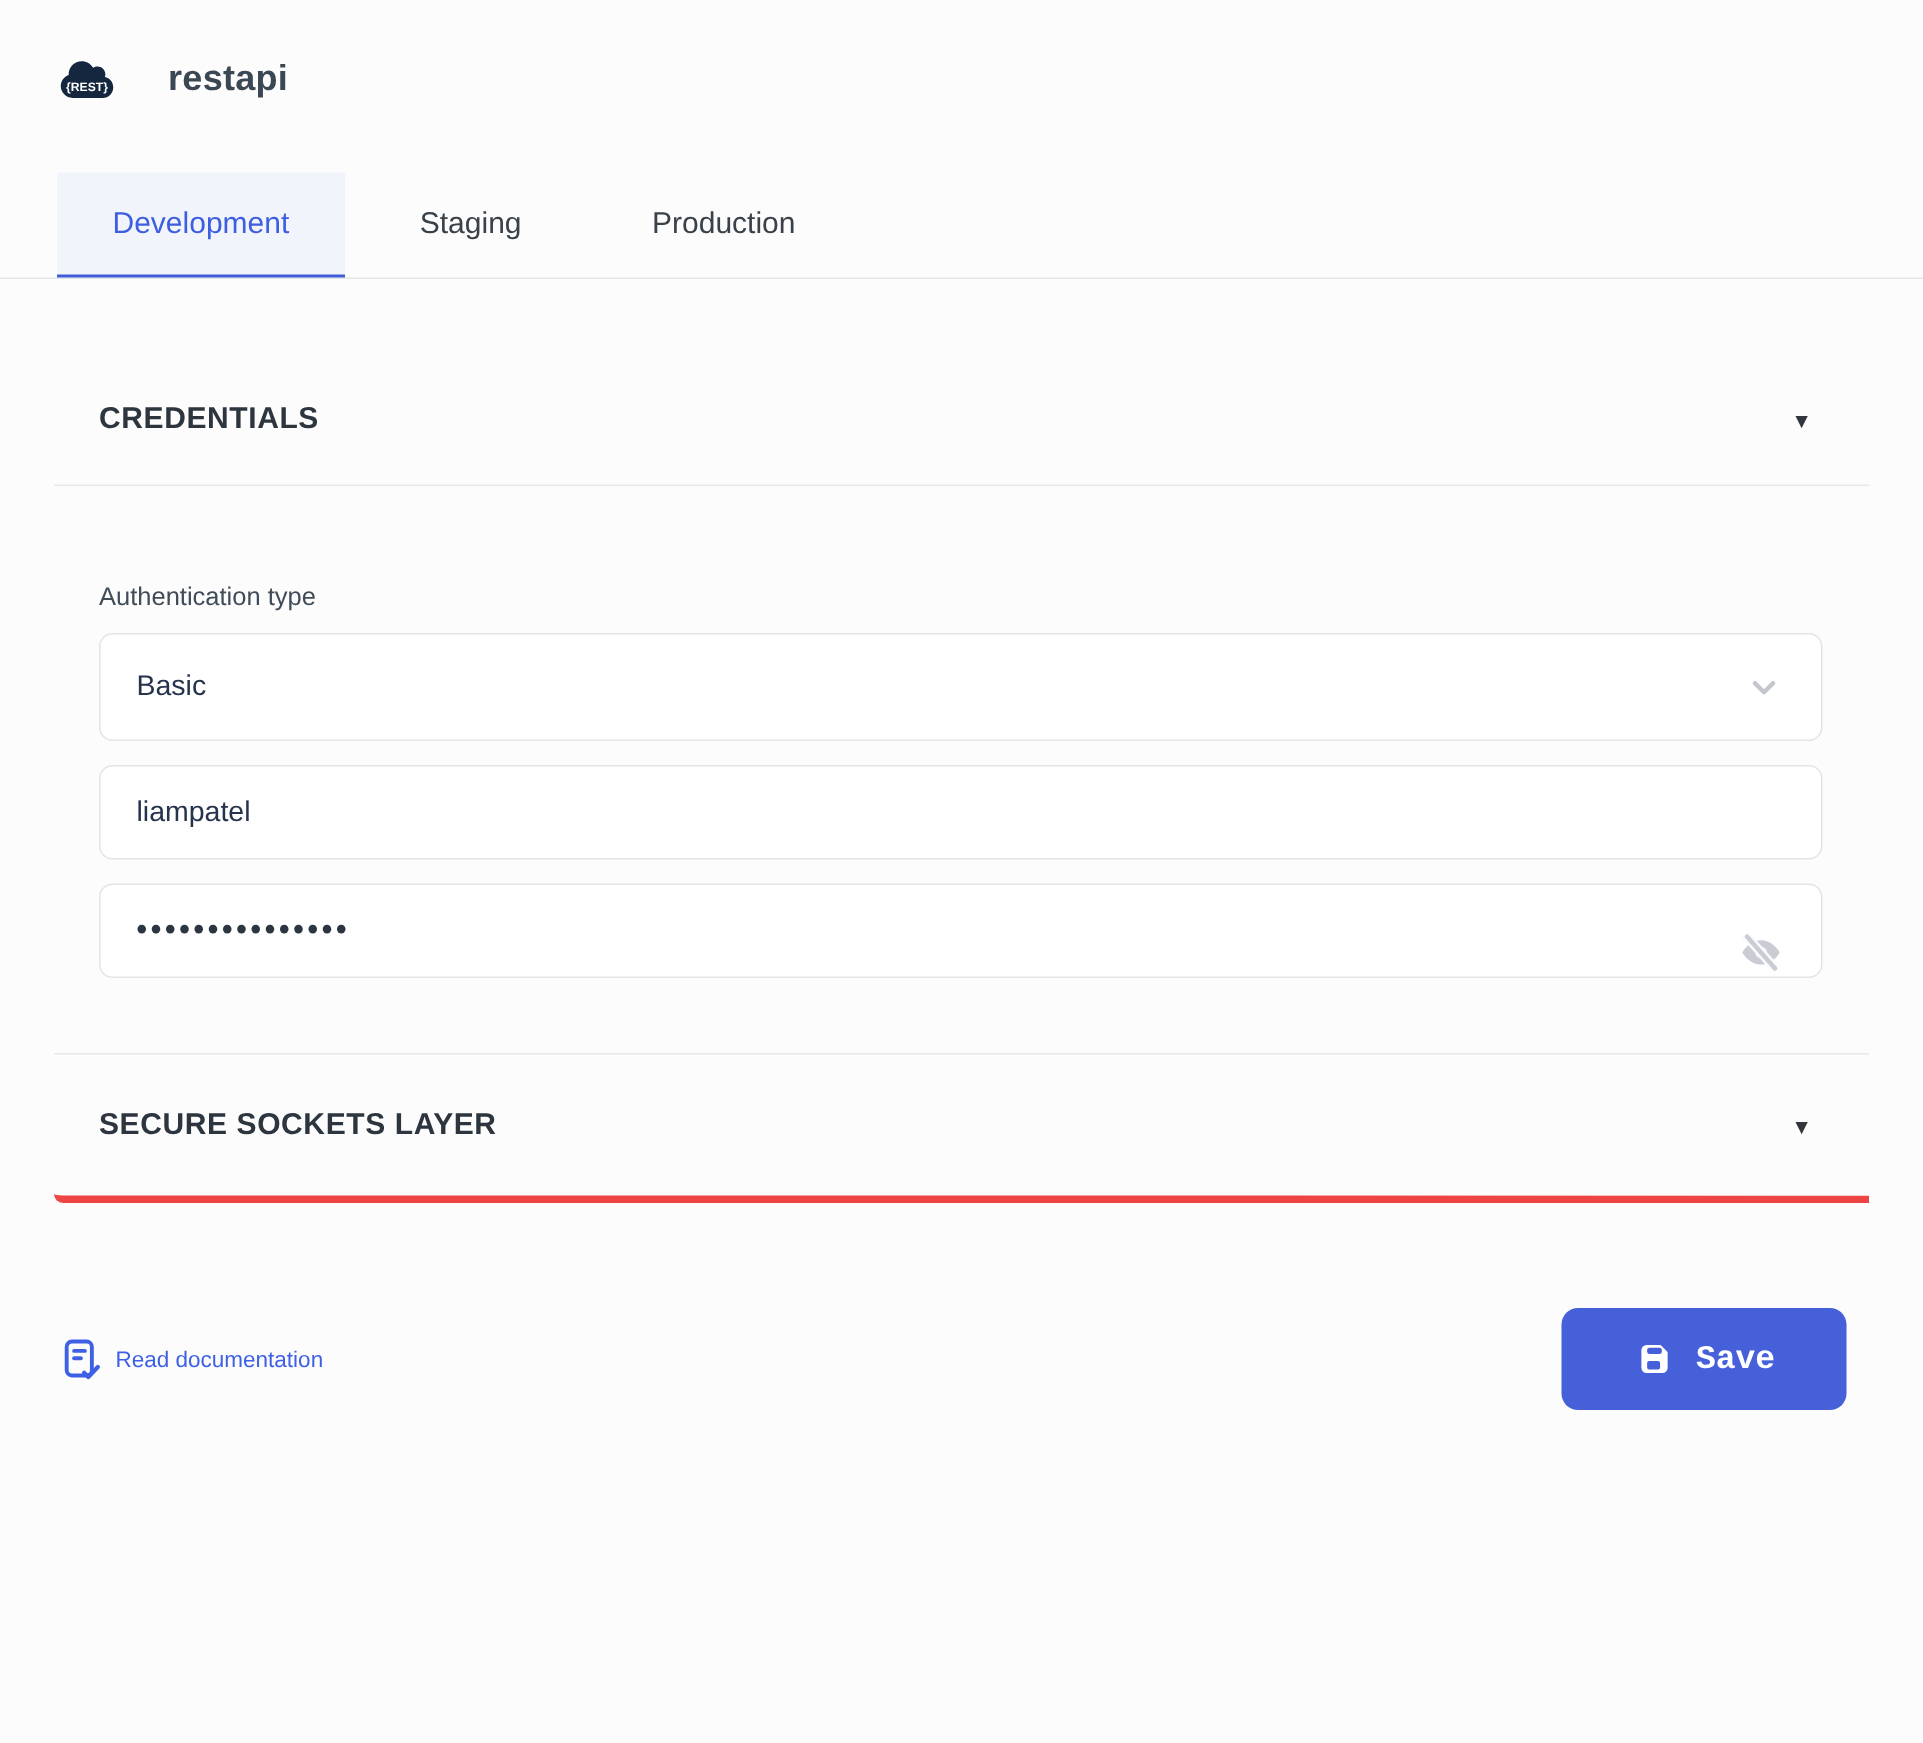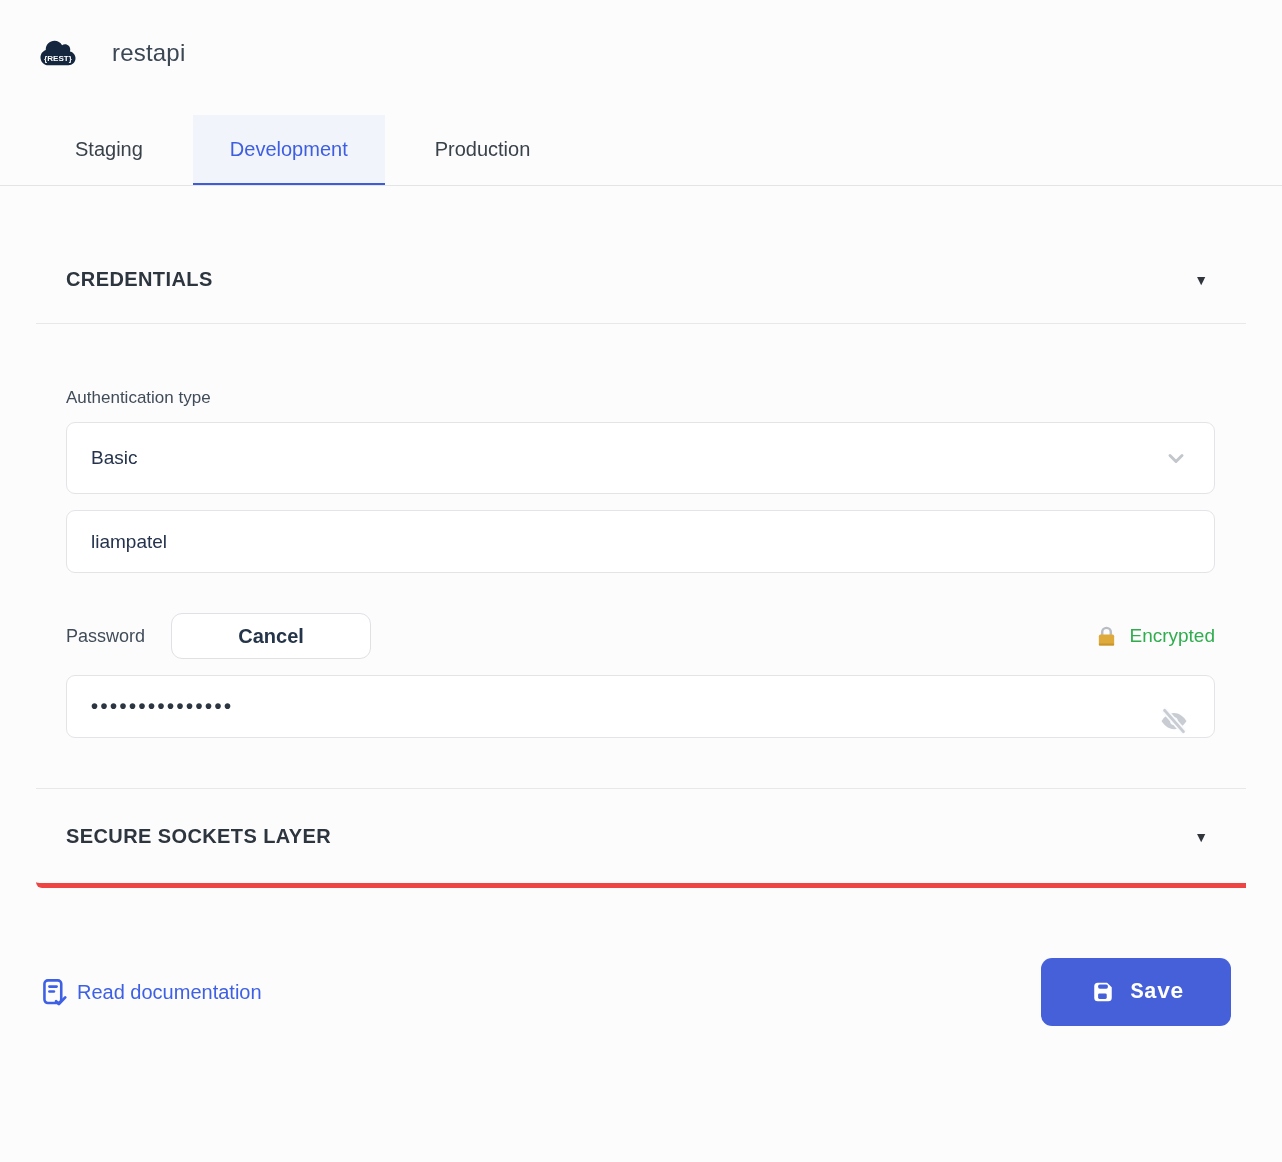--- a/index.html
+++ b/index.html
@@ -15,21 +15,21 @@
   .app-header {
     display: flex;
     align-items: center;
     padding: 36px 40px 0 40px;
     height: 70px;
   }
   .logo { width: 36px; height: 28px; flex: 0 0 auto; }
   .app-title {
     margin-left: 36px;
     font-size: 24px;
-    font-weight: 400;
+    font-weight: 700;
     color: #3c4754;
     letter-spacing: 0.2px;
   }
 
   
   .tab-bar {
     display: flex;
     align-items: stretch;
     margin-top: 45px;
     padding-left: 38px;
@@ -160,21 +160,21 @@
     display: flex;
     justify-content: space-between;
     align-items: center;
     margin-top: 70px;
     padding: 0 51px 0 42px;
   }
   .doc-link {
     display: flex;
     align-items: center;
     gap: 9px;
-    font-size: 20px;
+    font-size: 15px;
     color: #3e60e4;
     text-decoration: none;
     cursor: pointer;
   }
   .save-button {
     width: 190px;
     height: 68px;
     background: #4660d9;
     border: none;
     border-radius: 11px;
@@ -194,22 +194,22 @@
 
 <header class="app-header">
   <svg class="logo" viewBox="0 0 640 512">
     <path fill="#15263f" d="M537.6 226.6c4.1-10.7 6.4-22.4 6.4-34.6 0-53-43-96-96-96-19.7 0-38.1 6-53.3 16.2C367 64.2 315.3 32 256 32c-88.4 0-160 71.6-160 160 0 2.7.1 5.4.2 8.1C40.2 219.8 0 273.2 0 336c0 79.5 64.5 144 144 144h368c70.7 0 128-57.3 128-128 0-61.9-44-113.6-102.4-125.4z"></path>
     <text x="320" y="395" text-anchor="middle" font-family="Liberation Sans, sans-serif" font-size="148" font-weight="bold" fill="#ffffff">{REST}</text>
   </svg>
   <h1 class="app-title">restapi</h1>
 </header>
 
 <nav class="tab-bar">
+  <div class="tab active">Development</div>
   <div class="tab">Staging</div>
-  <div class="tab active">Development</div>
   <div class="tab">Production</div>
 </nav>
 
 <main class="content">
 
   <section class="section credentials">
     <div class="section-head">
       <span class="section-title">CREDENTIALS</span>
       <span class="caret">▼</span>
     </div>
@@ -220,33 +220,20 @@
     <p class="field-label auth-type-label">Authentication type</p>
     <div class="select-box">
       <span class="select-value">Basic</span>
       <svg width="24" height="24" viewBox="0 0 24 24">
         <polyline points="6,9.5 12,15.5 18,9.5" fill="none" stroke="#c3c7cc" stroke-width="3" stroke-linecap="round" stroke-linejoin="round"></polyline>
       </svg>
     </div>
 
     <input class="text-input" type="text" value="liampatel" style="">
 
-    <div class="password-row">
-      <p class="field-label password-label">Password</p>
-      <button class="cancel-button">Cancel</button>
-      <div class="flex-spacer"></div>
-      <div class="encrypted-badge">
-        <svg width="23" height="23" viewBox="0 0 24 24">
-          <path d="M7.5 11 V7.5 a4.5 4.5 0 0 1 9 0 V11" fill="none" stroke="#b9bdc3" stroke-width="2.6"></path>
-          <rect x="4" y="10" width="16" height="11.5" rx="1.8" fill="#dfaa3c"></rect>
-          <rect x="4" y="19.2" width="16" height="2.3" rx="1" fill="#c8952e"></rect>
-        </svg>
-        <span class="encrypted-text">Encrypted</span>
-      </div>
-    </div>
 
     <div class="password-wrap">
       <input class="text-input password" type="text" readonly="" value="•••••••••••••••" style="">
       <button class="eye-button">
         <svg width="34" height="30" viewBox="0 0 24 24">
           <path d="M12 5.5c-4.9 0-8.6 4-10 6.5 1.4 2.5 5.1 6.5 10 6.5s8.6-4 10-6.5c-1.4-2.5-5.1-6.5-10-6.5z" fill="#c9cdd3"></path>
           <circle cx="12" cy="12" r="3.1" fill="#fafbfc"></circle>
           <line x1="3.5" y1="2.5" x2="20.5" y2="21.5" stroke="#fafbfc" stroke-width="5"></line>
           <line x1="4.5" y1="3.5" x2="19.5" y2="20.5" stroke="#c9cdd3" stroke-width="2.4" stroke-linecap="round"></line>
         </svg>

